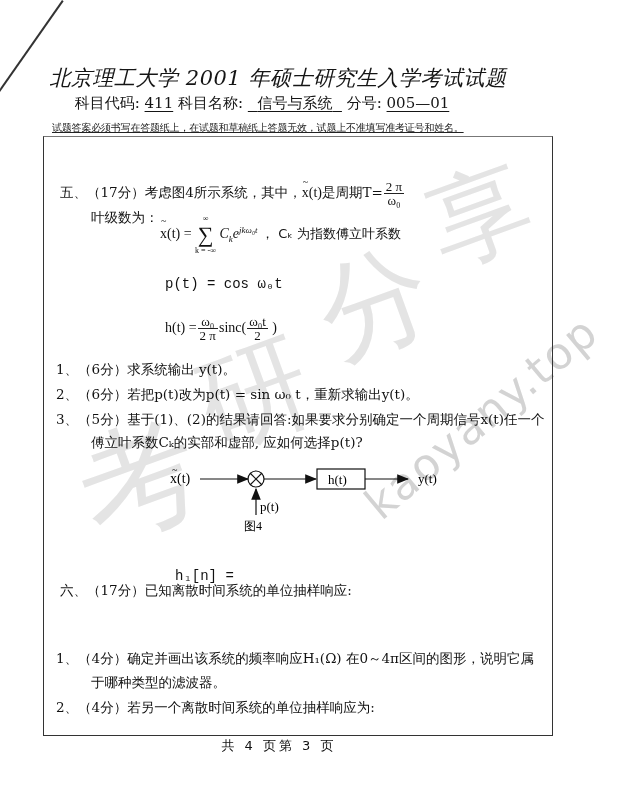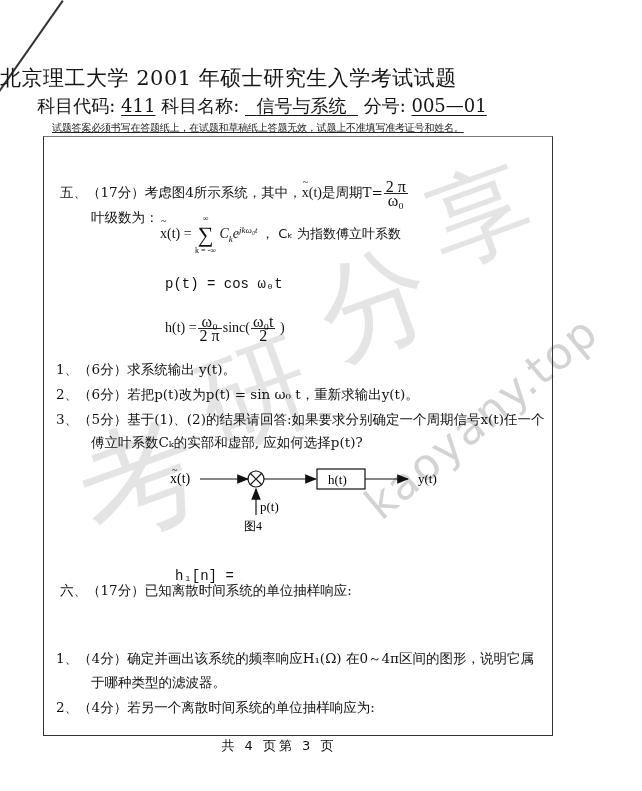--- a/index.html
+++ b/index.html
@@ -1,28 +1,28 @@
 <!DOCTYPE html>
 <html><head>
 <meta charset="utf-8">
 <style>
   html, body { margin:0; padding:0; }
   body {
     width:642px; height:791px; background:#ffffff; position:relative; overflow:hidden;
     font-family: "DejaVu Serif", "Liberation Serif", serif; color:#111;
   }
   .abs { position:absolute; }
-  .title { left:0; width:556px; top:64px; text-align:left; font-size:21px; letter-spacing:0.5px; color:#151515; }
-  .subtitle { left:0; width:524px; top:94px; text-align:center; font-size:18px; color:#151515; }
+  .title { left:0; width:556px; top:64px; text-align:center; font-size:21px; letter-spacing:0.5px; color:#151515;font-style:italic; }
+  .subtitle { left:0; width:524px; top:94px; text-align:center; font-size:15px; color:#151515; }
   .subtitle .u { text-decoration:underline; text-underline-offset:3px; }
   .notice { left:52px; top:121px; font-size:10px; text-decoration:underline; color:#222; font-family:"DejaVu Sans","Liberation Sans",sans-serif; letter-spacing:-0.2px; }
   .box { left:43px; top:136px; width:508px; height:598px; border:1.5px solid #333; border-top:1px solid #777; }
   .line { font-size:13.5px; line-height:18px; white-space:nowrap;margin-top:12px; }
   .formula { font-family:"Liberation Serif","DejaVu Serif",serif; font-size:14px; white-space:nowrap; }
-  .frac { display:inline-block; vertical-align:middle; text-align:center; font-size:16px; line-height:13px; margin:0 1px; }
+  .frac { display:inline-block; vertical-align:middle; text-align:center; font-size:13px; line-height:13px; margin:0 1px; }
   .frac .num { display:block; border-bottom:1px solid #222; padding:0 2px; }
   .frac .den { display:block; padding:0 2px; }
   .tilde { position:relative; display:inline-block; }
   .tilde::before { content:"~"; position:absolute; top:-11px; left:1px; font-size:10px; }
   .sum { display:inline-block; vertical-align:middle; text-align:center; line-height:10px; }
   .sum .big { font-size:22px; line-height:22px; display:block; }
   .sum .lim { font-size:8px; display:block; }
   .footer { left:0; width:558px; top:737px; text-align:center; font-size:13px; font-family:"DejaVu Sans","Liberation Sans",sans-serif; letter-spacing:3px; }
   .wm-text { left:355px; top:490px; font-size:44px; color:#cfcfcf; font-family:"DejaVu Sans","Liberation Sans",sans-serif; transform:rotate(-40deg); transform-origin:left top; letter-spacing:2px; opacity:0.9; }
   .wm-cal { font-size:120px; color:#e4e4e4; font-family:"DejaVu Serif",serif; transform:rotate(-20deg); }

